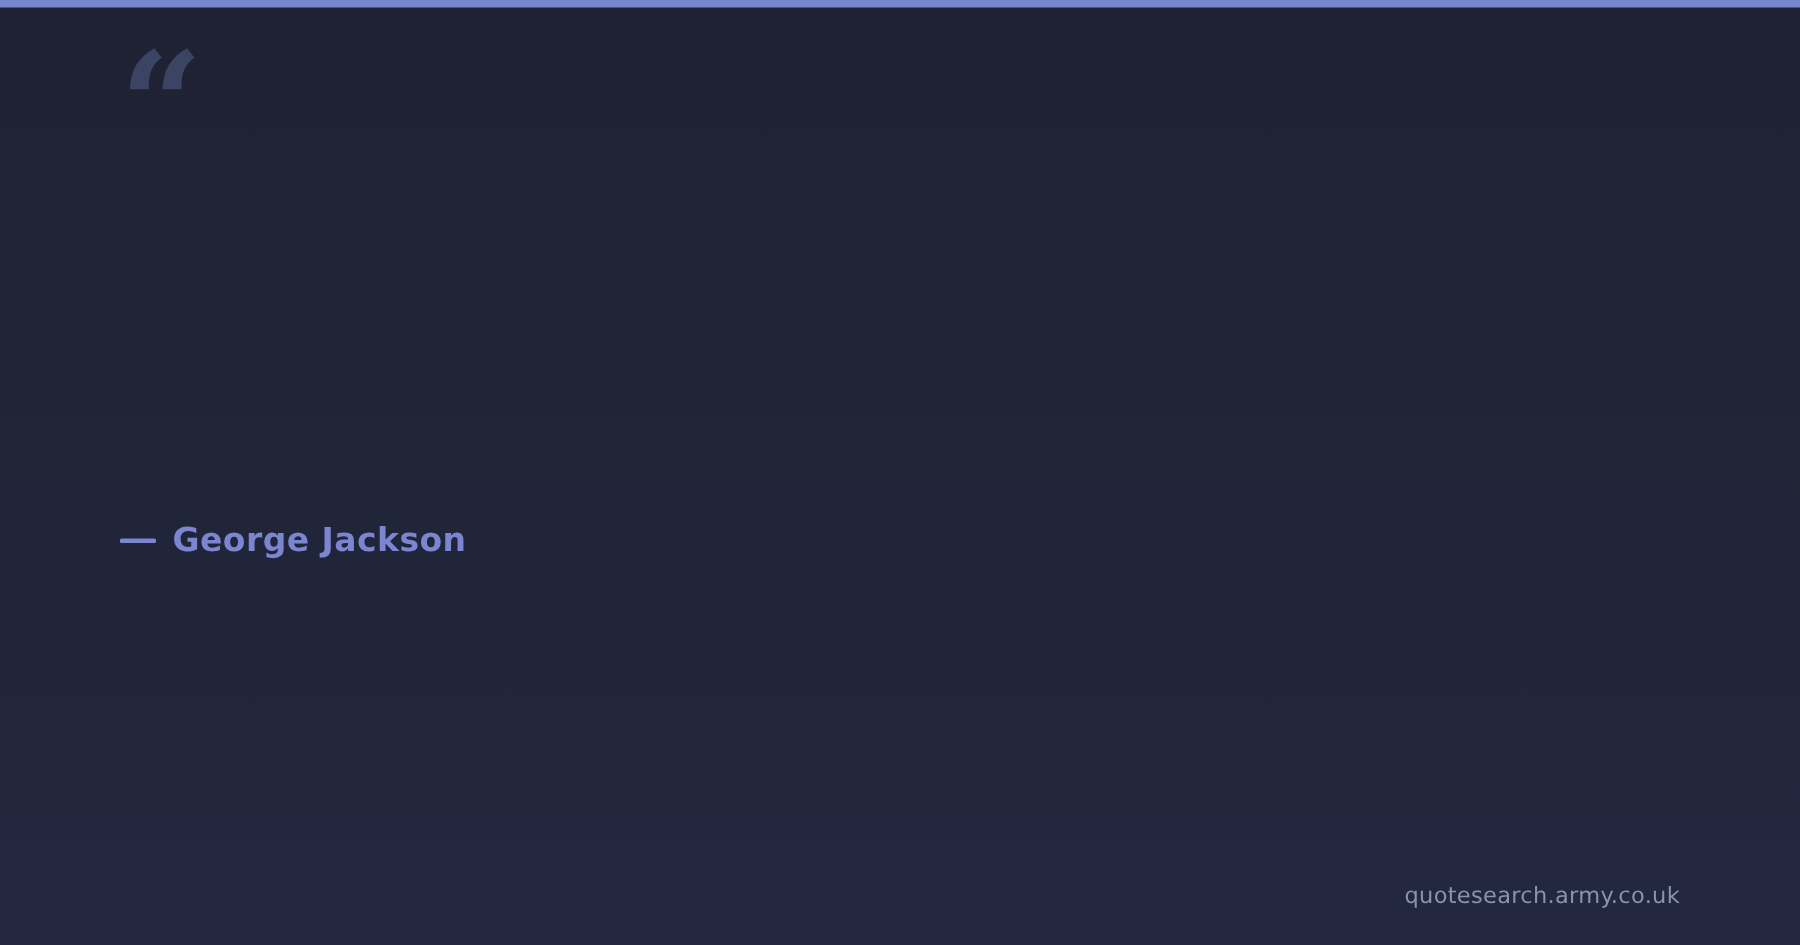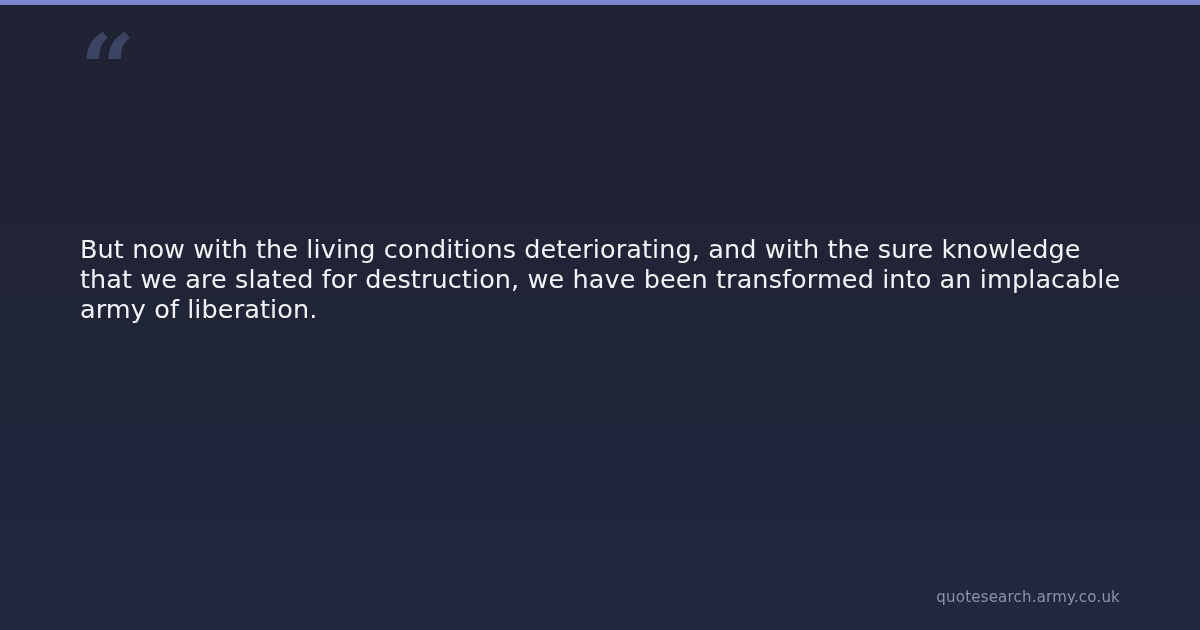--- a/index.html
+++ b/index.html
@@ -98,20 +98,21 @@
 </style>
 </head>
 <body>
 
 <div class="card">
 
   <div class="accent-bar"></div>
 
   <div class="quote-mark">“</div>
 
-  <div class="quote-body">
-    <p class="quote-text">But now with the living conditions deteriorating, and with the sure knowledge that we are slated for destruction, we have been transformed into an implacable army of liberation.</p>
+
+  <div class="attribution">
+    <span class="attr-dash"></span>
+    <span class="attr-name">George Jackson</span>
   </div>
-
 
   <div class="footer">quotesearch.army.co.uk</div>
 
 </div>
 
 </body></html>

